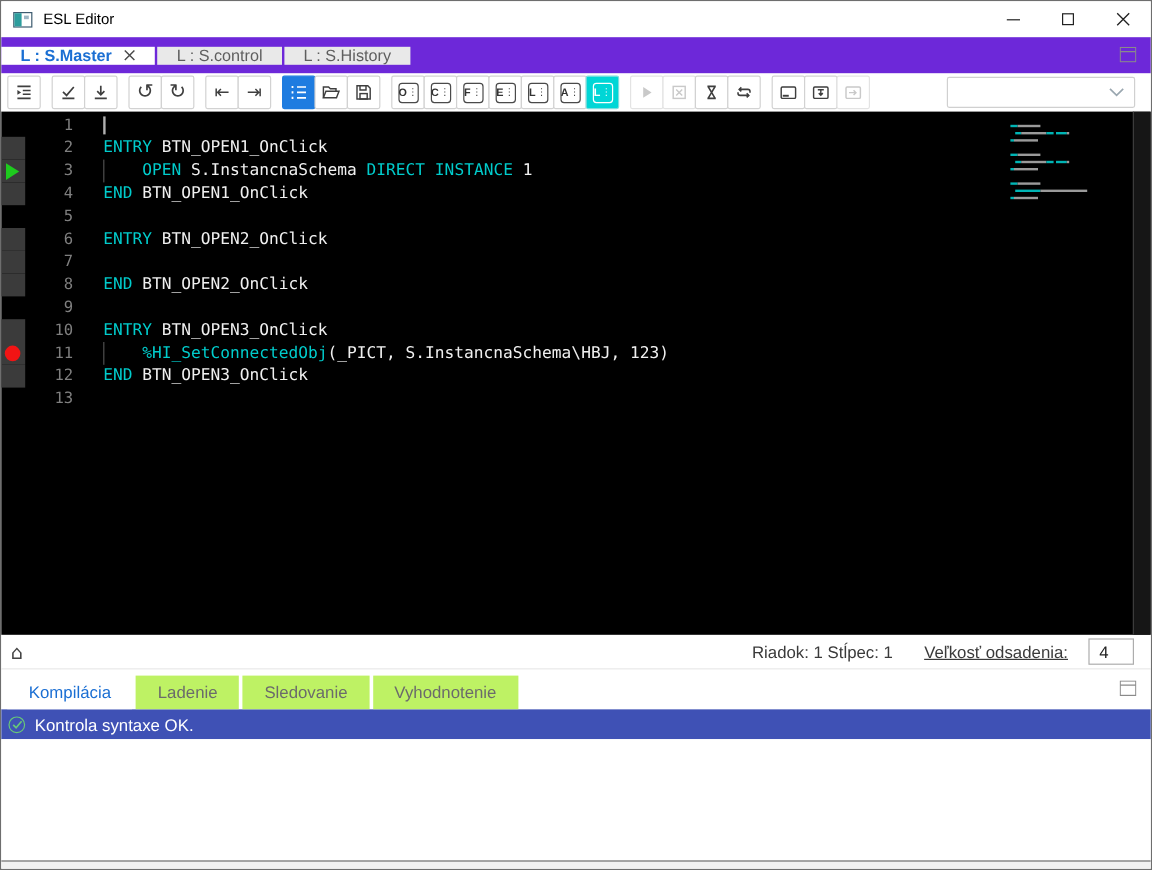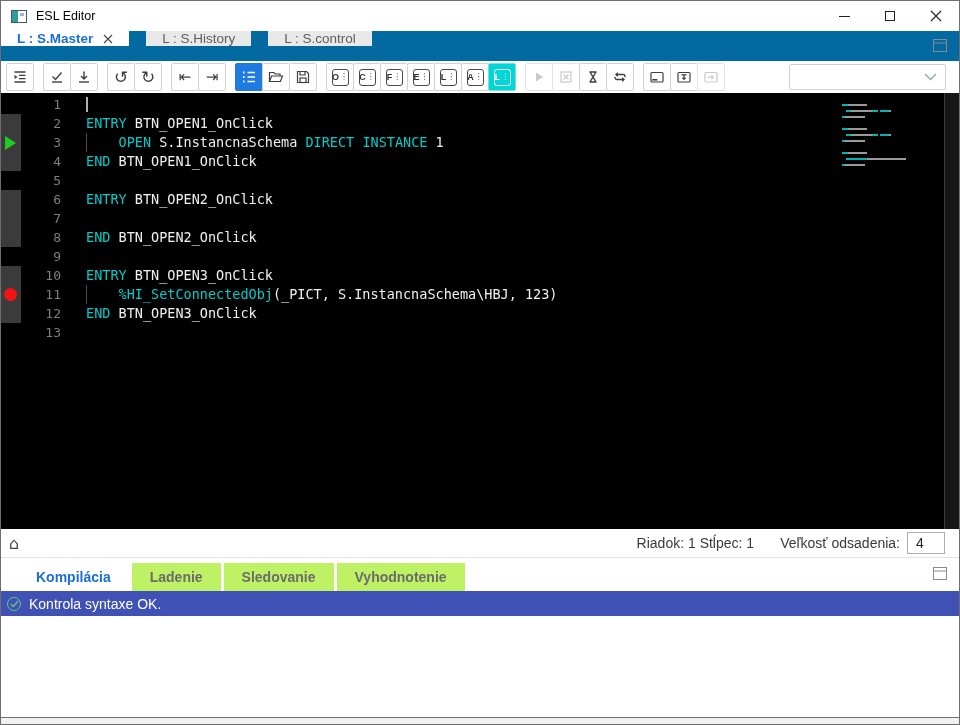--- a/index.html
+++ b/index.html
@@ -14,21 +14,21 @@
   .titlebar { height:30px; display:flex; align-items:center; background:#fff; flex:0 0 auto; }
   .app-icon { width:16px; height:13px; margin-left:10px; border:1px solid #3e5c70; background:#fff; position:relative; }
   .app-icon::before { content:""; position:absolute; left:0; top:0; bottom:0; width:6px; background:#2d9d9d; }
   .app-icon::after { content:""; position:absolute; right:2px; top:2px; width:4px; height:3px; background:#9fb6c4; }
   .title-text { font-size:12.5px; color:#000; margin-left:9px;text-align:right; }
   .win-controls { margin-left:auto; display:flex; height:100%; }
   .win-btn { width:46px; height:100%; display:flex; align-items:center; justify-content:center; color:#222; cursor:default; }
   .glyph-min { width:11px; border-top:1px solid #222; display:block; }
   .glyph-max { width:10px; height:10px; border:1px solid #222; display:block; }
   
-  .doctabs { height:30px; background:#0369a1; display:flex; align-items:flex-start; flex:0 0 auto; position:relative;gap:15px; }
+  .doctabs { height:30px; background:#6d28d9; display:flex; align-items:center; flex:0 0 auto; position:relative; }
   .dtab { display:flex; align-items:center; padding:0 16px; font-size:13.5px; color:#5e5e5e; background:#e9e9e9; margin-right:2px; }
   .dtab.active { background:#fff; color:var(--accent,#1b6fd3); font-weight:600; }
   .dtab .tabclose { margin-left:10px; display:flex; align-items:center; }
   .panel-toggle { position:absolute; right:12px; top:8px; }
   
   .toolbar { height:32px; background:#fff; display:flex; align-items:center; padding-left:5px; flex:0 0 auto; }
   .tgroup { display:flex; margin-right:9px; }
   .tbtn { width:28px; height:28px; border:1px solid #d2d2d2; border-radius:2px; background:#fff;
           display:flex; align-items:center; justify-content:center; color:#3f3f3f; }
   .tbtn + .tbtn { margin-left:-1px; }
@@ -66,26 +66,26 @@
   .mm-k { background:#00b4b4; }
   .mm-p { background:#9a9a9a; }
   .mm-sp { background:transparent; }
   .ed-scroll { position:absolute; right:0; top:0; bottom:0; width:15px; background:#161616; border-left:1px solid #3c3c3c; }
   
   .statusbar { height:29px; background:#fff; display:flex; align-items:center; flex:0 0 auto;
                font-size:14px; color:#3a3a3a; border-bottom:1px solid #e3e3e3; }
   .home { margin-left:8px; font-size:16px; color:#444; font-family:"DejaVu Sans", sans-serif; }
   .status-right { margin-left:auto; display:flex; align-items:center;justify-content:flex-end; }
   .pos-text { margin-right:26px; }
-  .indent-label { margin-right:7px; }
+  .indent-label { margin-right:17px;text-decoration:underline; }
   .indent-input { width:38px; height:22px; border:1px solid #adadad; font-size:14px; padding-left:8px;
                   color:#222; margin-right:14px; font-family:"Liberation Sans", sans-serif; }
   
-  .btabs { height:33px; background:#fff; display:flex; align-items:flex-end; padding-left:17px;
-           flex:0 0 auto; position:relative;font-weight:bold; }
+  .btabs { height:33px; background:#fff; display:flex; align-items:flex-end; padding-left:5px;
+           flex:0 0 auto; position:relative; }
   .btab { height:28px; line-height:28px; padding:0 18px; font-size:14px; color:#6b6b6b;
           background:#bef264; margin-right:3px; }
   .btab.active { background:#fff; color:var(--accent,#1b6fd3); }
   .btabs .panel-toggle { top:9px; }
   
   .msgrow { height:25px; background:var(--msgbg,#3f51b5); display:flex; align-items:center;
             color:#fff; font-size:14px; flex:0 0 auto;text-align:right; }
   .check-circle { width:14px; height:14px; border:1.5px solid #67c779; border-radius:50%;
                   margin-left:6px; display:flex; align-items:center; justify-content:center; flex:0 0 auto; }
   .msg-text { margin-left:8px; }
@@ -119,24 +119,24 @@
   <div class="doctabs">
     <div class="dtab active">
       <span>L : S.Master</span>
       <span class="tabclose">
         <svg width="10" height="10" viewBox="0 0 10 10">
             <path d="M1 1 L9 9 M9 1 L1 9" stroke="#4a4a4a" stroke-width="1.2" fill="none"></path>
           </svg>
       </span>
     </div>
     <div class="dtab">
+      <span>L : S.control</span>
+    </div>
+    <div class="dtab">
       <span>L : S.History</span>
-    </div>
-    <div class="dtab">
-      <span>L : S.control</span>
     </div>
     <span class="panel-toggle">
       <svg width="14" height="13" viewBox="0 0 14 13">
           <rect x="0.5" y="0.5" width="13" height="12" fill="none" stroke="#8a8a8a"></rect>
           <path d="M0.5 4 H13.5" stroke="#8a8a8a"></path>
         </svg>
     </span>
   </div>
 
   <div class="toolbar">

